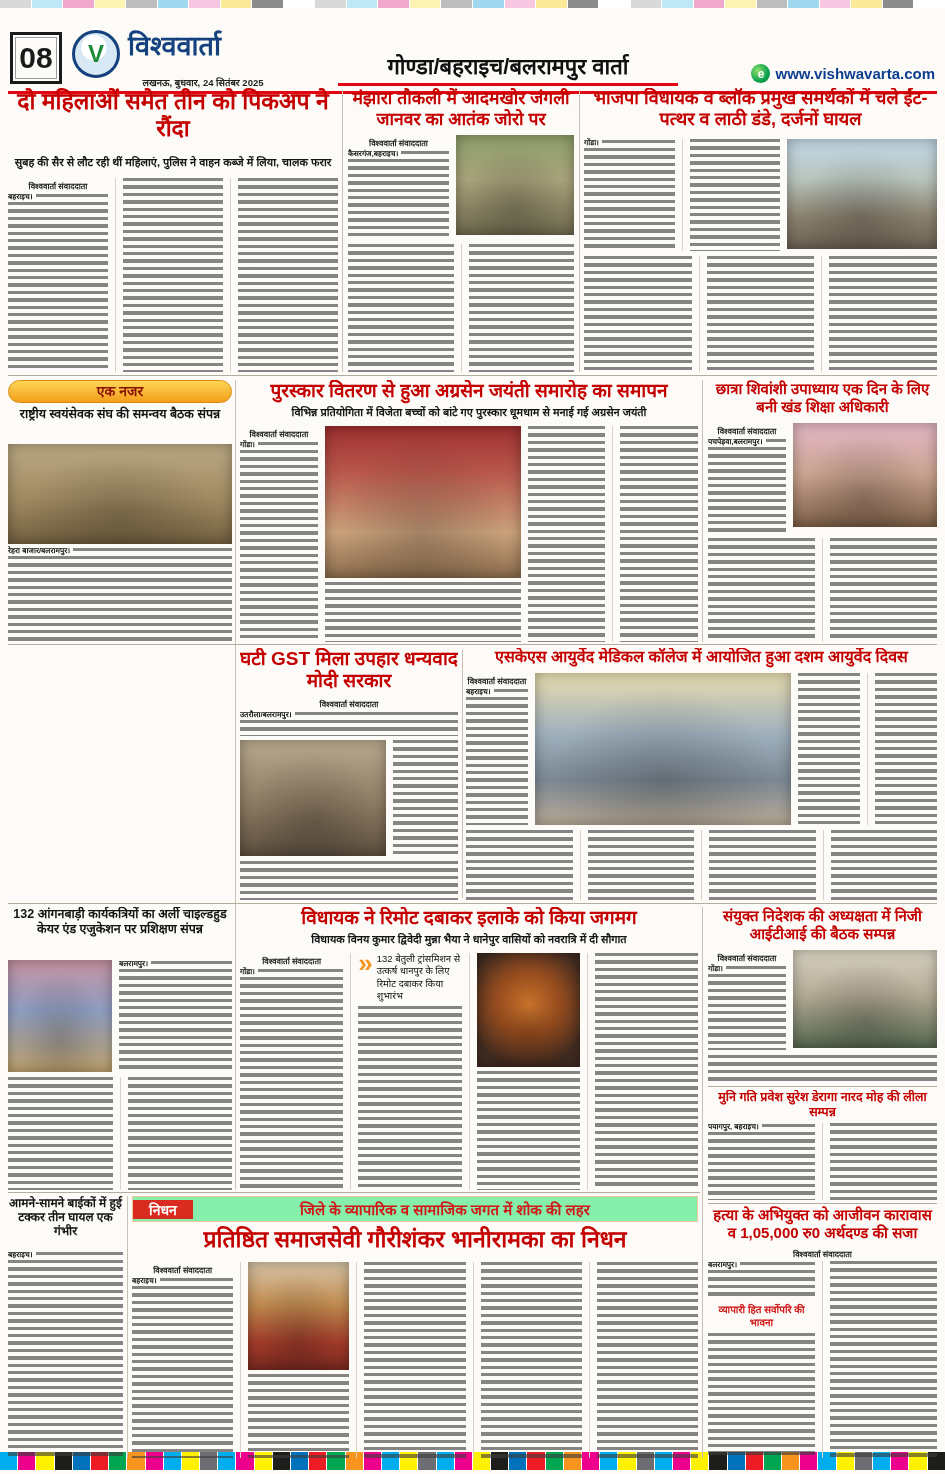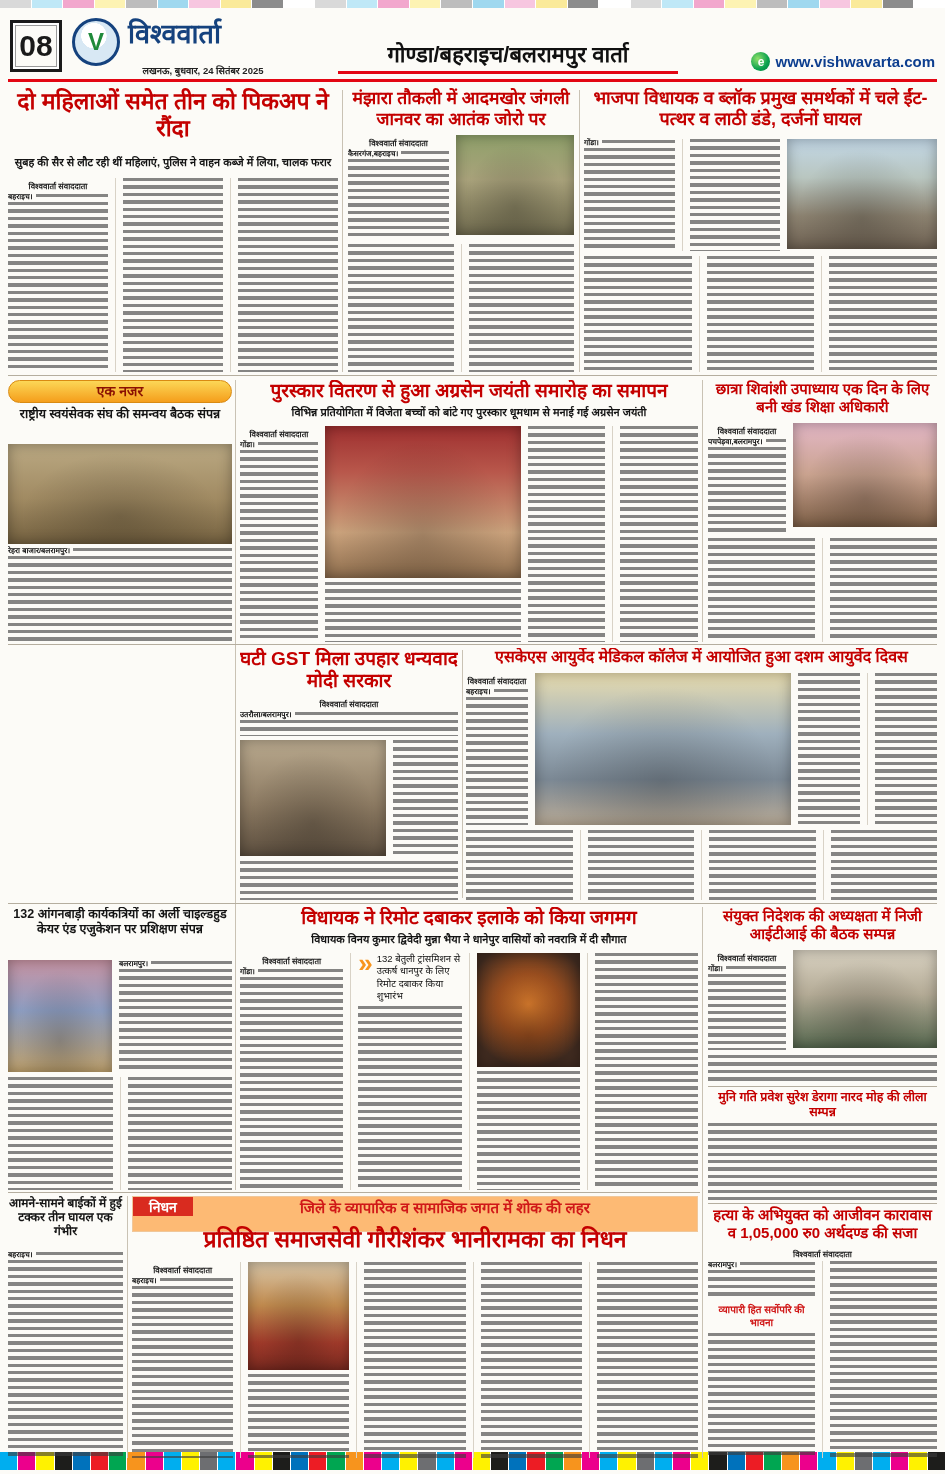--- a/index.html
+++ b/index.html
@@ -4,21 +4,21 @@
 <style>
   *{margin:0;padding:0;box-sizing:border-box}
   body{background:#d9d9d9;font-family:"Liberation Sans","DejaVu Sans",sans-serif}
   #page{position:relative;width:945px;height:1474px;margin:0 auto;background:#fcfbf7;color:#151515;overflow:hidden}
 
   
   .regbar{position:absolute;display:flex;gap:1px;background:#fff}
   .regbar span{flex:1;height:100%}
 
   
-  #header{position:absolute;left:8px;top:14px;width:929px;height:68px;border-bottom:3px solid #e30613}
+  #header{position:absolute;left:8px;top:26px;width:929px;height:68px;border-bottom:3px solid #e30613}
   .pagenum{position:absolute;left:2px;top:6px;width:52px;height:52px;border:3px solid #1a1a1a;box-shadow:inset 0 0 0 2px #fff,inset 0 0 0 3px #9a9a9a;
            display:flex;align-items:center;justify-content:center;font-size:30px;font-weight:800;color:#1a1a1a}
   .logo-circle{position:absolute;left:64px;top:4px;width:48px;height:48px;border-radius:50%;border:3px solid #15427e;
                background:radial-gradient(circle at 45% 35%,#ffffff 0 35%,#d8e8f4 36% 100%);display:flex;align-items:center;justify-content:center;
                font-weight:800;font-size:24px;color:#1f8a3a}
   .masthead{position:absolute;left:120px;top:6px;font-size:27px;font-weight:800;color:#15427e;line-height:1.1;white-space:nowrap}
   .edition{position:absolute;left:60px;top:50px;width:270px;text-align:center;font-size:9.5px;font-weight:700;color:#222;white-space:nowrap}
   .section-title{position:absolute;left:322px;top:24px;width:356px;text-align:center;font-size:22px;font-weight:800;color:#101010;white-space:nowrap}
   .section-underline{position:absolute;left:330px;top:57px;width:340px;height:3px;background:#e30613}
   .site{position:absolute;right:2px;top:38px;display:flex;align-items:center;gap:5px;font-size:15px;font-weight:800;color:#0d3e8f;white-space:nowrap}
@@ -59,22 +59,22 @@
   .hrule{position:absolute;height:1px;background:#b5ae9f}
   .vrule{position:absolute;width:1px;background:#c9c2b4}
 
   .ribbon{background:linear-gradient(180deg,#fcd757,#f59e1b);color:#8a1002;font-weight:800;text-align:center;
           border-radius:12px;border:1px solid #d98a12;font-size:14px;line-height:21px;height:23px;margin-bottom:4px}
 
   .pullq{display:flex;gap:4px;align-items:flex-start;margin-bottom:4px}
   .pq-mark{color:#f7941d;font-size:26px;font-weight:800;line-height:.8}
   .pq-text{font-size:9.5px;font-weight:400;line-height:1.3;color:#141414}
 
-  .nid-banner{position:absolute;left:132px;top:1196px;width:566px;height:36px;display:flex;align-items:flex-start;
-              background:#fdba74;border:1px solid #f0c79a}
+  .nid-banner{position:absolute;left:132px;top:1196px;width:566px;height:26px;display:flex;align-items:center;
+              background:#86efac;border:1px solid #f0c79a}
   .nid-label{background:#d92b1f;color:#fff;font-weight:800;display:flex;align-items:center;padding:0 16px;font-size:14px}
   .nid-text{flex:1;display:flex;align-items:center;justify-content:center;color:#d01818;font-weight:800;font-size:15px}
 
   .red-sub{color:#d01818;font-weight:800;text-align:center;font-size:10px;line-height:1.25;margin:4px 0}
 </style>
 </head>
 <body>
 
 <div id="page">
 
@@ -426,20 +426,27 @@
       </div>
       <div class="photo ph-iti" style="width:144px;height:98px"></div>
     </div>
     <div class="skel grow" style="margin-top:5px"></div>
   </div>
 
   <div class="art" style="left:708px;top:1090px;width:229px;height:110px">
     <div class="hl red" style="font-size:12.5px;height:30px">मुनि गति प्रवेश सुरेश डेरागा नारद मोह की लीला सम्पन्न</div>
     <div class="cols" style="margin-top:3px">
       <div class="col">
+        <div class="fl">
+            <span class="dl">पयागपुर, बहराइच।</span>
+            <span class="skel"></span>
+          </div>
+        <div class="skel grow"></div>
+      </div>
+      <div class="col">
           <div class="skel grow"></div>
         </div>
     </div>
   </div>
 
   <div class="art" style="left:8px;top:1196px;width:115px;height:262px">
     <div class="hl black" style="font-size:12px;height:52px">आमने-सामने बाईकों में हुई टक्कर तीन घायल एक गंभीर</div>
     <div class="fl" style="margin-top:3px">
         <span class="dl">बहराइच।</span>
         <span class="skel"></span>

